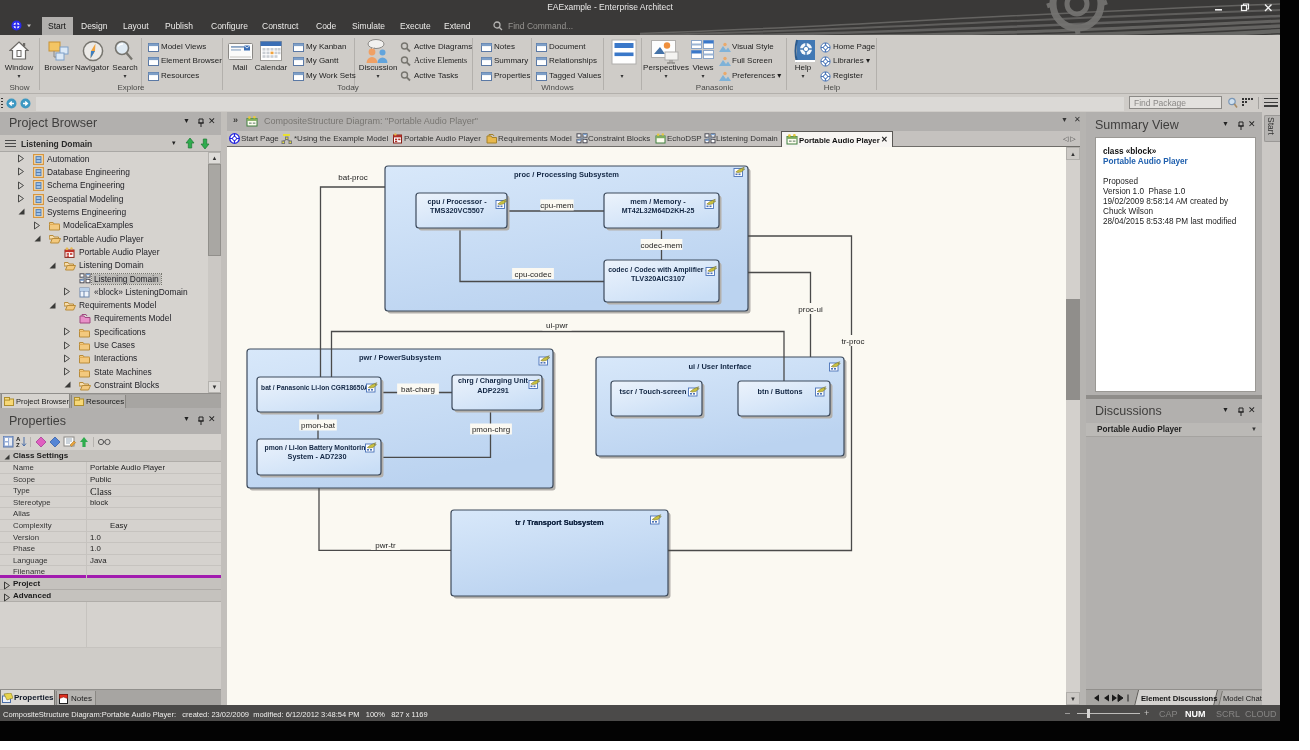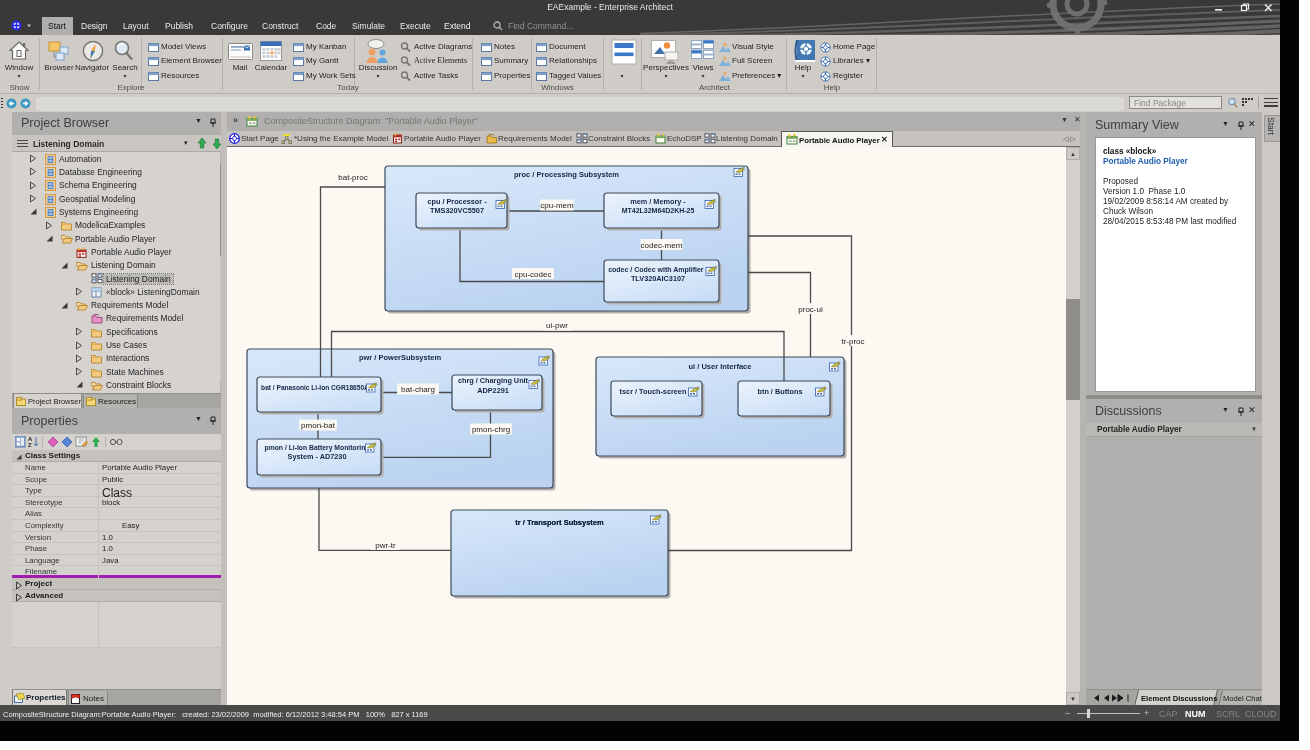--- a/index.html
+++ b/index.html
@@ -80,21 +80,21 @@
       <div class="gsep" style="left:531px;"></div>
       <div class="gsep" style="left:603px;"></div>
       <div class="gsep" style="left:641px;"></div>
       <div class="gsep" style="left:786px;"></div>
       <div class="gsep" style="left:876px;"></div>
 
     <div class="glab" style="left:0px;width:39px;">Show</div>
     <div class="glab" style="left:41px;width:180px;">Explore</div>
     <div class="glab" style="left:224px;width:248px;">Today</div>
     <div class="glab" style="left:474px;width:167px;">Windows</div>
-    <div class="glab" style="left:643px;width:143px;">Architect</div>
+    <div class="glab" style="left:643px;width:143px;">Panasonic</div>
     <div class="glab" style="left:788px;width:88px;">Help</div>
 
     <div class="blab" style="left:-16px;width:70px;">Window</div>
     <div class="blab" style="left:24px;width:70px;">Browser</div>
     <div class="blab" style="left:57px;width:70px;">Navigator</div>
     <div class="blab" style="left:90px;width:70px;">Search</div>
     <div class="blab" style="left:205px;width:70px;">Mail</div>
     <div class="blab" style="left:236px;width:70px;">Calendar</div>
     <div class="blab" style="left:343px;width:70px;">Discussion</div>
     <div class="blab" style="left:587px;width:70px;margin-top:42px;">Manage</div>
@@ -335,21 +335,21 @@
         <rect x="3" y="0" width="2" height="2"></rect>
         <rect x="6" y="0" width="2" height="2"></rect>
         <rect x="9" y="0" width="2" height="2"></rect>
         <rect x="0" y="3" width="2" height="2"></rect>
         <rect x="0" y="6" width="2" height="2"></rect>
         <rect x="3" y="3" width="2" height="2"></rect>
       </svg>
     <div class="abs" style="left:1258px;top:2px;width:1px;height:12px;background:#a5a3a0;"></div>
     </div>
 
-  <div id="leftpanel" class="abs" style="left:12px;top:112px;width:221px;height:620px;background:#14b8a6;">
+  <div id="leftpanel" class="abs" style="left:0;top:112px;width:221px;height:620px;background:#14b8a6;">
 
     <div class="abs" style="left:0;top:0;width:221px;height:23px;background:#b2b0ae;">
       <div class="tl" style="left:9px;top:4px;font-size:12.5px;color:#3f3e3d;">Project Browser</div>
       <div class="tl" style="left:183px;top:5px;font-size:7px;color:#222;">▼</div>
       <svg class="abs" style="left:197px;top:6px" width="8" height="10">
           <path d="M2,1 h4 v4 h-4 z M1,5 h6 M4,5 v4" stroke="#222" fill="none"></path>
         </svg>
       <div class="tl" style="left:208px;top:4px;font-size:9px;color:#222;">✕</div>
     </div>
 
@@ -604,21 +604,21 @@
             <div class="tl" style="left:90px;top:1px;font-size:7.8px;color:#222;">Portable Audio Player</div>
           </div>
 <div class="abs" style="left:0;top:23.6px;width:221px;height:11.6px;border-bottom:1px solid #c6c3bf;">
             <div class="tl" style="left:13px;top:1px;font-size:7.8px;color:#333;">Scope</div>
             <div class="abs" style="left:86px;top:0;width:1px;height:11.6px;background:#c6c3bf;"></div>
             <div class="tl" style="left:90px;top:1px;font-size:7.8px;color:#222;">Public</div>
           </div>
 <div class="abs" style="left:0;top:35.2px;width:221px;height:11.6px;border-bottom:1px solid #c6c3bf;">
             <div class="tl" style="left:13px;top:1px;font-size:7.8px;color:#333;">Type</div>
             <div class="abs" style="left:86px;top:0;width:1px;height:11.6px;background:#c6c3bf;"></div>
-            <div class="tl" style="left:90px;top:1px;font-size:12px;color:#222;">Class</div>
+            <div class="tl" style="left:90px;top:1px;font-size:10px;color:#222;font-family:Liberation Serif, serif;">Class</div>
           </div>
 <div class="abs" style="left:0;top:46.8px;width:221px;height:11.6px;border-bottom:1px solid #c6c3bf;">
             <div class="tl" style="left:13px;top:1px;font-size:7.8px;color:#333;">Stereotype</div>
             <div class="abs" style="left:86px;top:0;width:1px;height:11.6px;background:#c6c3bf;"></div>
             <div class="tl" style="left:90px;top:1px;font-size:7.8px;color:#222;">block</div>
           </div>
 <div class="abs" style="left:0;top:58.4px;width:221px;height:11.6px;border-bottom:1px solid #c6c3bf;">
             <div class="tl" style="left:13px;top:1px;font-size:7.8px;color:#333;">Alias</div>
             <div class="abs" style="left:86px;top:0;width:1px;height:11.6px;background:#c6c3bf;"></div>
             <div class="tl" style="left:90px;top:1px;font-size:8.5px;color:#222;"></div>

